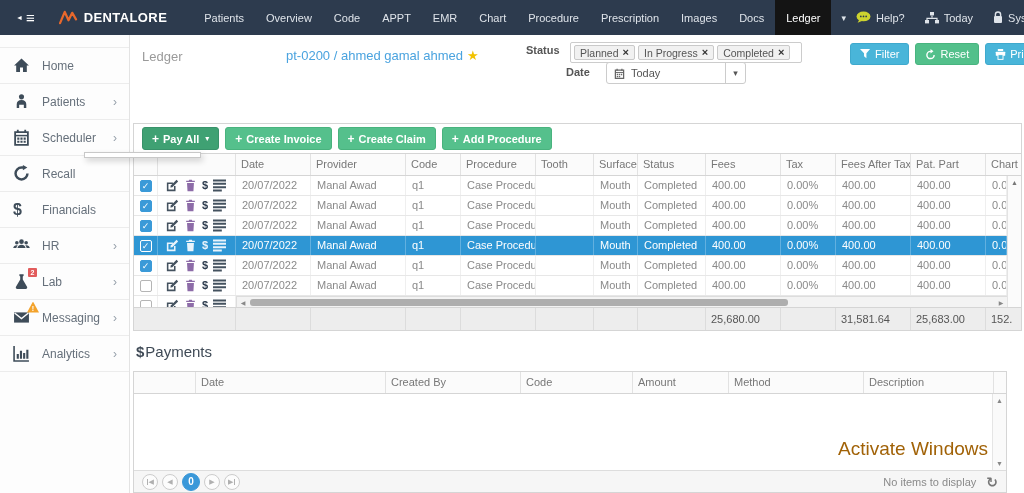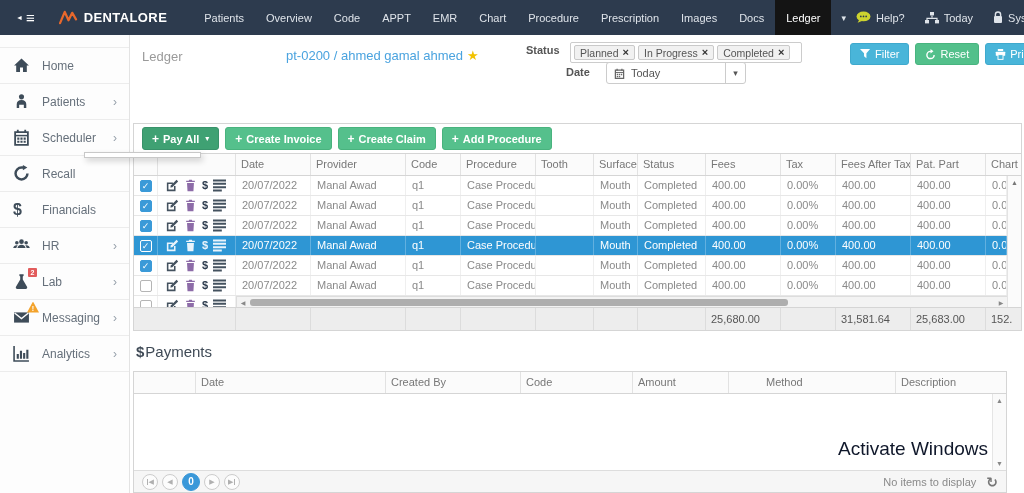--- a/index.html
+++ b/index.html
@@ -100,21 +100,21 @@
   .pvscroll{width:14px;border-left:1px solid #e5e5e5;background:#fafafa;display:flex;flex-direction:column;justify-content:space-between;align-items:center;padding:3px 0;font-size:7px;color:#888;cursor:pointer}
   .pager{height:22px;background:#f6f6f6;border-top:1px solid #ddd;display:flex;align-items:center;gap:4px;padding:0 8px}
   .pg{width:16px;height:16px;border:1px solid #ccc;border-radius:50%;background:#fcfcfc;color:#b0b0b0;font-size:7px;display:flex;align-items:center;justify-content:center;cursor:pointer}
   .pg-inner{display:flex;align-items:center}
   .pgbar{width:1.5px;height:6px;background:currentColor;margin:0 .5px}
   .pg.active{background:#3a98d9;border-color:#3a98d9;color:#fff;font-size:10px;font-weight:bold;width:18px;height:18px}
   .pager-right{margin-left:auto;display:flex;align-items:center;gap:10px;font-size:11px;color:#8a8a8a}
   .refresh-icon{font-size:14px;color:#777;font-weight:bold;cursor:pointer}
 
   .watermark{position:absolute;right:36px;top:438px;text-align:right;z-index:40;pointer-events:none}
-  .wm1{font-size:19px;color:#0f172a}
+  .wm1{font-size:19px;color:#a16207}
   .wm2{font-size:12.5px;color:#c3c3c3;margin-top:1px}
 
   .pay-dropdown{position:absolute;left:84px;top:152px;width:117px;background:#fff;border:1px solid #c8c8c8;box-shadow:2px 3px 6px rgba(0,0,0,.18);z-index:60;padding:2px 0}
   .pd-item{height:25px;line-height:25px;padding-left:13px;font-size:12px;color:#444;cursor:pointer}
 </style>
 </head>
 <body>
 
 <div class="screen">
 
@@ -655,21 +655,21 @@
       <span class="pay-dollar">$</span>
       <span>Payments</span>
     </div>
     <div class="pay-grid">
       <div class="phead">
           <div class="hc blank" style="width: 62px;"></div>
           <div class="hc" style="width: 190px;">Date</div>
           <div class="hc" style="width: 135px;">Created By</div>
           <div class="hc" style="width: 112px;">Code</div>
           <div class="hc" style="width: 96px;">Amount</div>
-          <div class="hc" style="width: 135px; margin-left: 32px;">Method</div>
+          <div class="hc" style="width: 135px;">Method</div>
           <div class="hc" style="width: 130px;">Description</div>
           <div class="hc blank" style="width: 14px; border-right: none;"></div>
         </div>
       <div class="pbody">
         <div class="pbody-fill"></div>
         <div class="pvscroll">
           <span>▲</span>
           <span>▼</span>
         </div>
       </div>

